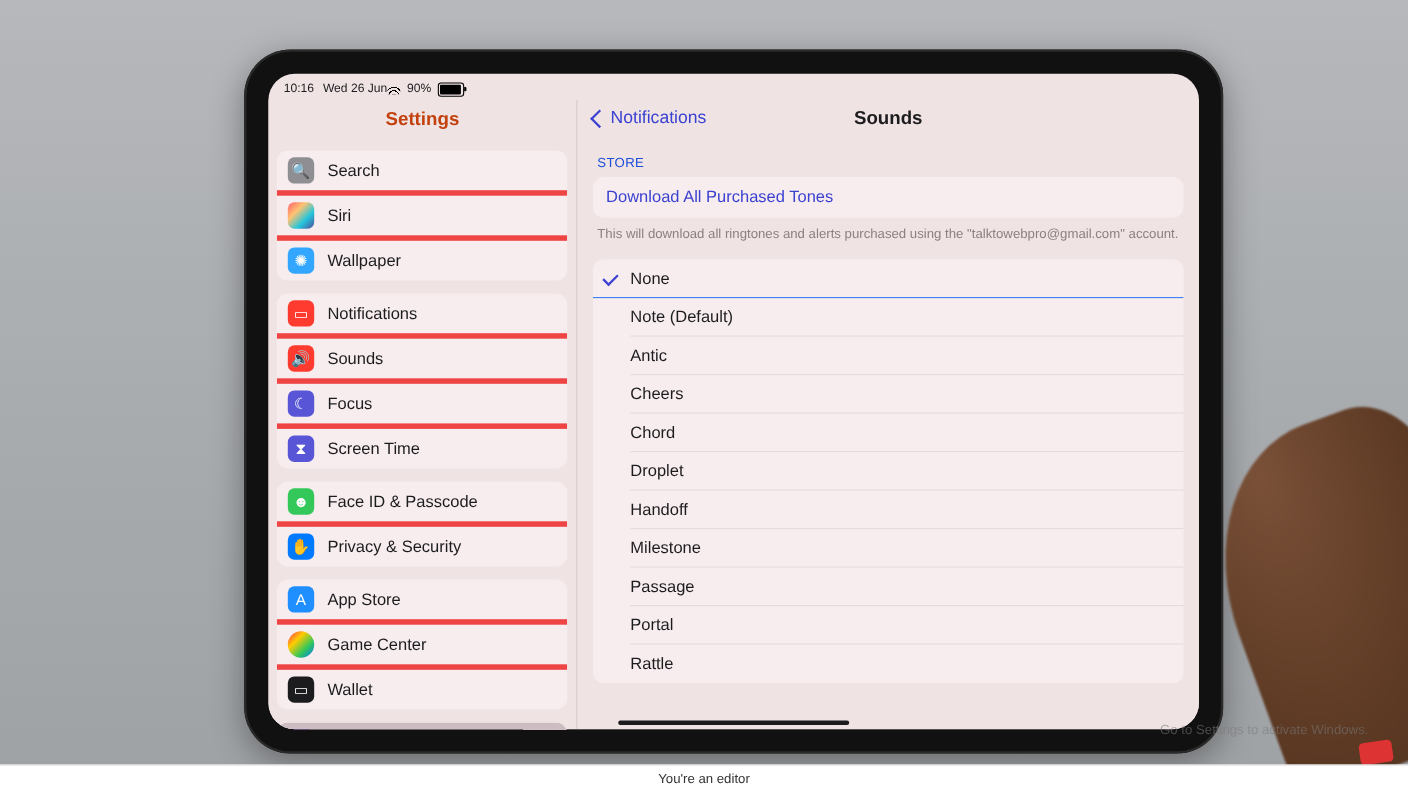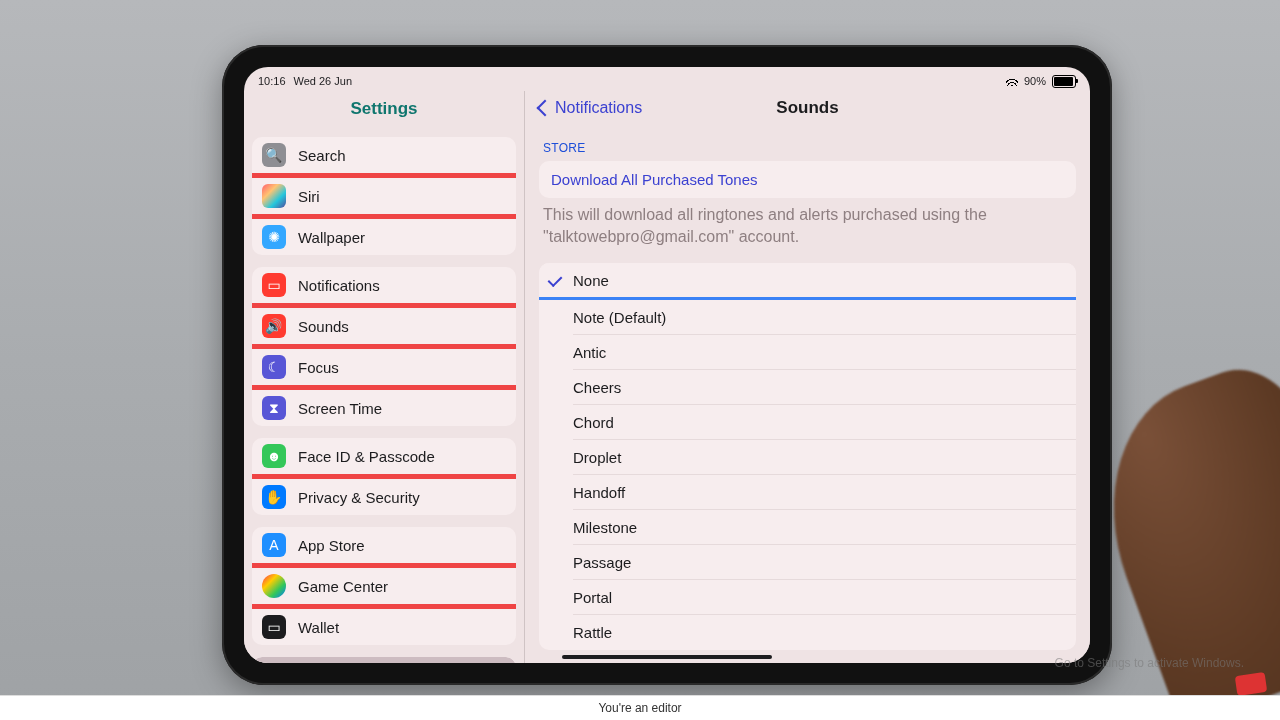--- a/index.html
+++ b/index.html
@@ -37,21 +37,20 @@
     flex-direction: column;
   }
 
   
   .status-bar {
     height: 20px;
     font-size: 11px;
     color: #1c1c1e;
     display: flex;
     align-items: center;
-    justify-content: space-between;
     padding: 4px 14px 0 14px;
   }
   .status-left { display: flex; gap: 8px; }
   .status-right { display: flex; align-items: center; gap: 6px; }
   .wifi-icon {
     width: 12px; height: 10px;
     background:
       radial-gradient(circle at 50% 110%, #000 2px, transparent 2px),
       radial-gradient(circle at 50% 110%, transparent 4px, #000 4px, #000 5px, transparent 5px),
       radial-gradient(circle at 50% 110%, transparent 7px, #000 7px, #000 8px, transparent 8px);
@@ -87,21 +86,21 @@
     width: 280px;
     border-right: 1px solid #cfc3c4;
     display: flex;
     flex-direction: column;
     background: #efe3e4;
   }
   .sidebar-title {
     text-align: center;
     font-weight: 600;
     font-size: 17px;
-    color: #0f766e;
+    color: #c2410c;
     padding: 8px 0 12px;
   }
   .sidebar-scroll {
     flex: 1;
     overflow-y: auto;
     padding: 0 8px 10px;
   }
   .group {
     background: #f7edee;
     border-radius: 10px;
@@ -203,21 +202,21 @@
   }
   .link-row {
     padding: 10px 12px;
     font-size: 15px;
     color: #3b41d1;
     border-top: 1px solid #e6dadb;
     cursor: pointer;
   }
   .link-row:first-child { border-top: none; }
   .footer-note {
-    font-size: 16px;
+    font-size: 12px;
     color: #8e7f81;
     margin: 6px 4px 16px;
     line-height: 1.35;
   }
 
   .tone-list {
     background: #f7edee;
     border-radius: 10px;
     overflow: hidden;
   }
@@ -242,21 +241,21 @@
     transform: translateY(-60%) rotate(45deg);
   }
   .tone-row + .tone-row { border-top: none; }
   .tone-row:not(:last-child)::after {
     content:"";
     position:absolute;
     left:34px; right:0; bottom:0;
     height:1px;
     background:#e6dadb;
   }
-  .tone-row.selected + .tone-row { border-top: 3px solid #3b82f6; margin-top:-1px; }
+  .tone-row.selected + .tone-row { border-top: 1px solid #3b82f6; margin-top:-1px; }
   .tone-row.selected {
     background:#f7edee;
     text-align:right;
   }
   .tone-row.selected::after{
     left:0;
   }
 
   .home-bar {
     position: absolute;

